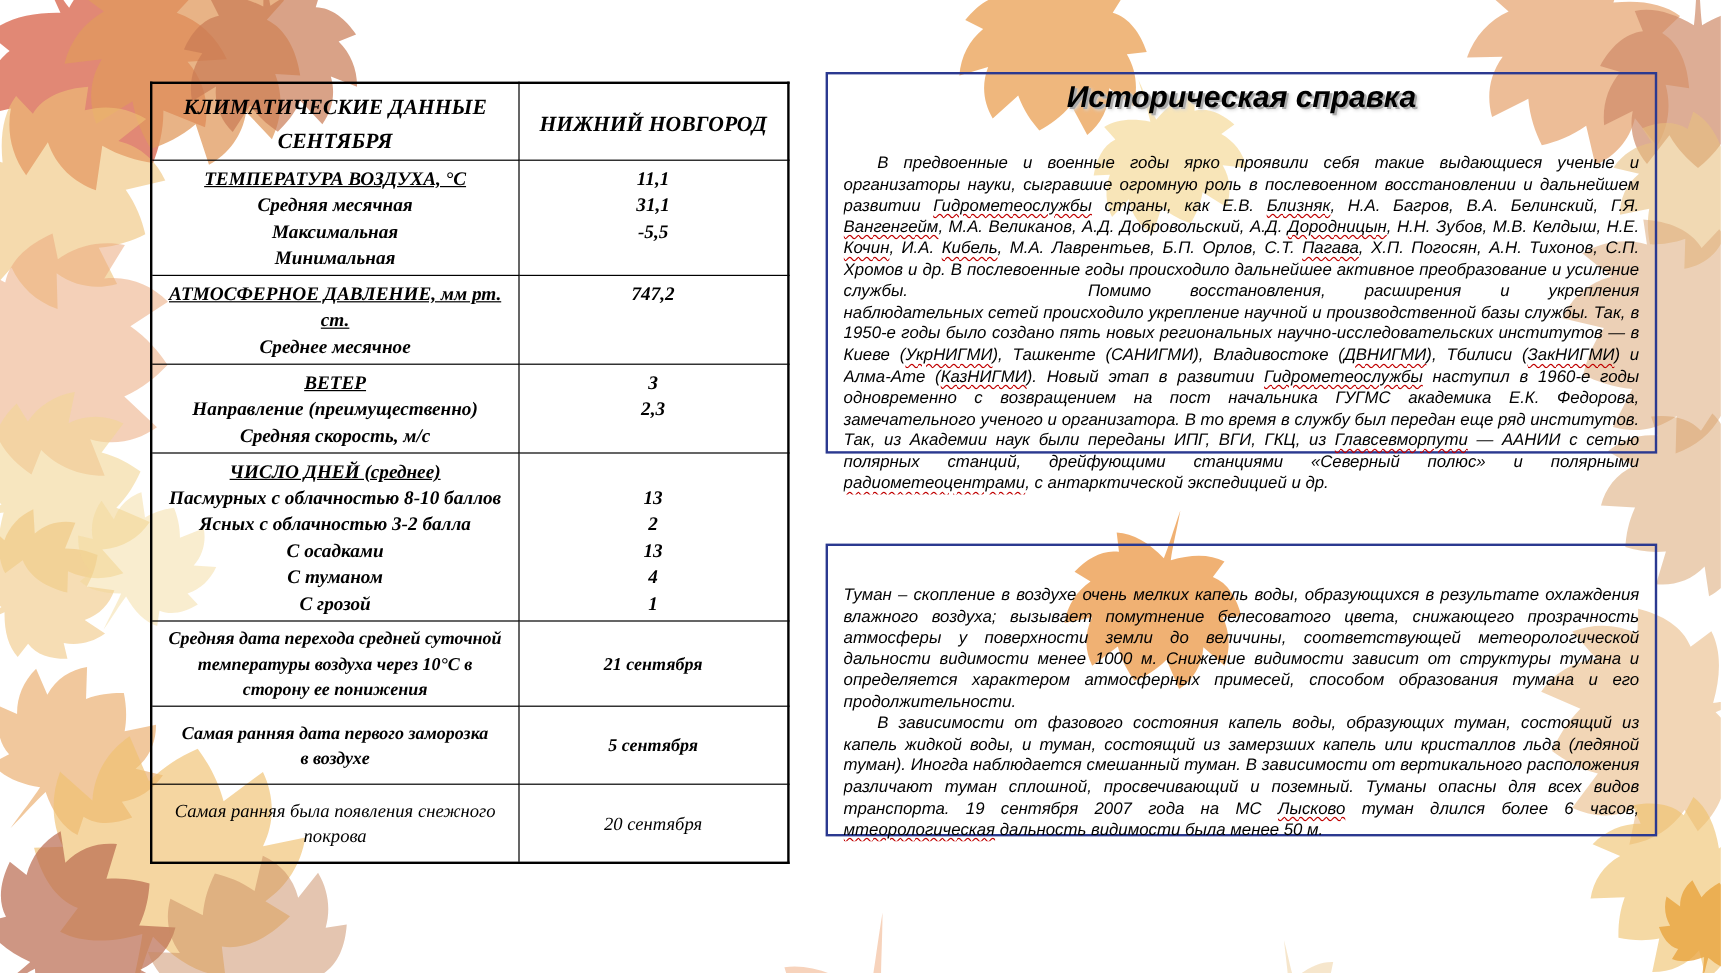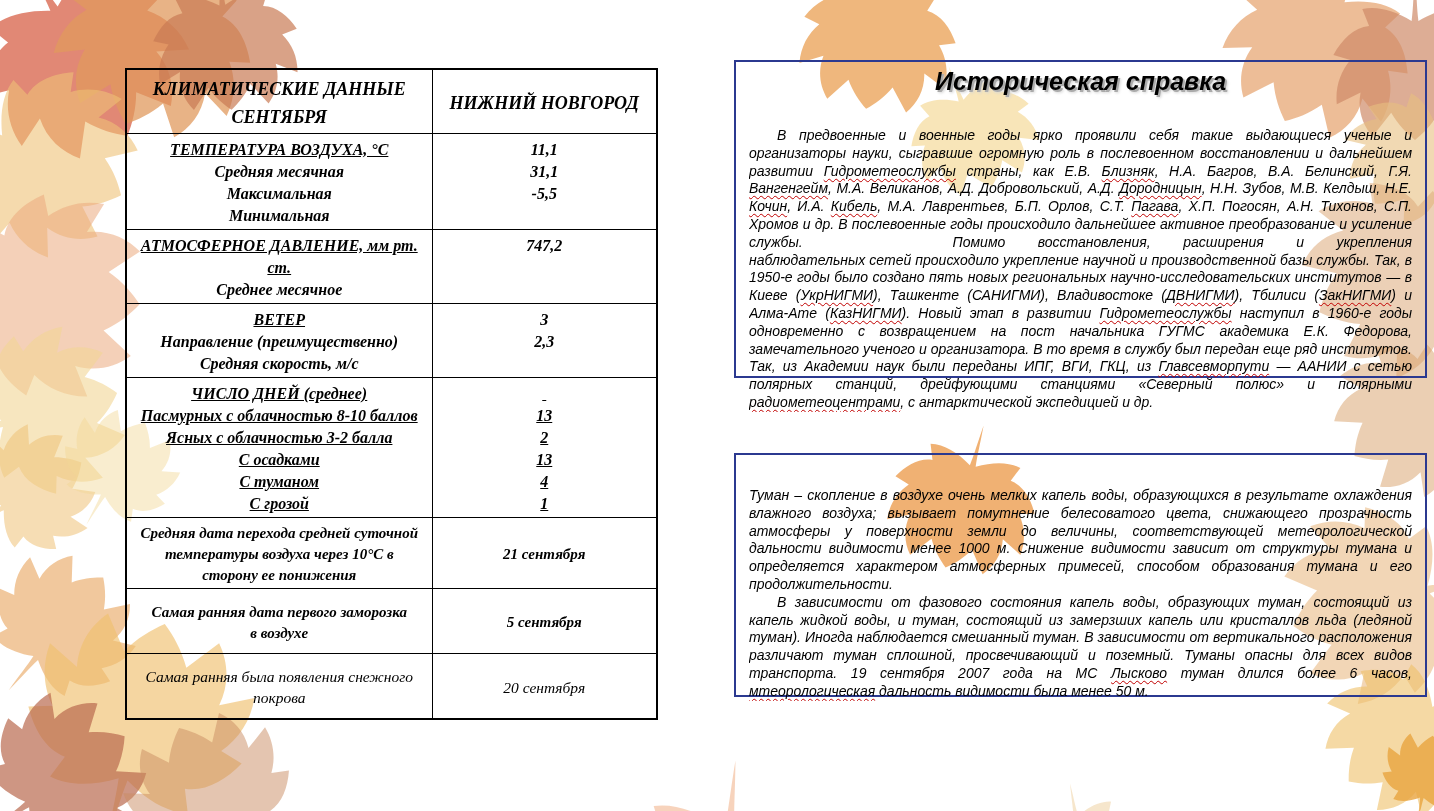--- a/index.html
+++ b/index.html
@@ -27,21 +27,21 @@
   }
   .hline{
     font:italic bold 18px/28px "Liberation Serif",serif;
     color:#000;text-align:center;white-space:nowrap;
   }
   .tline.u{text-decoration:underline;}
   .tline.small{font-size:15px;line-height:21px;}
   td.light .tline{font-weight:normal;font-size:15.5px;}
   
   .note-box{
-    position:absolute;left:734px;width:693px;box-sizing:border-box;
+    position:absolute;left:688px;width:693px;box-sizing:border-box;
     border:2px solid #2B3990;background:transparent;z-index:2;
     padding:2px 13px 4px;
   }
   #box-historical{top:60px;height:318px;}
   #box-facts{top:453px;height:244px;}
   .note-title{
     text-align:center;color:#000;margin:1px 0 3px;
     font:italic bold 25px/32px "Liberation Sans",sans-serif;
     text-shadow:2px 2px 0 #ababab,3px 3px 3px #d6d6d6;
   }
@@ -138,21 +138,21 @@
         <td>
           <div class="tline u">ВЕТЕР</div>
           <div class="tline">Направление (преимущественно)</div>
           <div class="tline">Средняя скорость, м/с</div>
         </td>
         <td>
           <div class="tline">З</div>
           <div class="tline">2,3</div>
         </td>
       </tr>
-      <tr style="height: 139px; text-decoration: underline;">
+      <tr style="height: 139px;">
         <td>
           <div class="tline u">ЧИСЛО ДНЕЙ (среднее)</div>
           <div class="tline">Пасмурных с облачностью 8-10 баллов</div>
           <div class="tline">Ясных с облачностью 3-2 балла</div>
           <div class="tline">С осадками</div>
           <div class="tline">С туманом</div>
           <div class="tline">С грозой</div>
         </td>
         <td>
           <div class="tline">&nbsp;</div>

